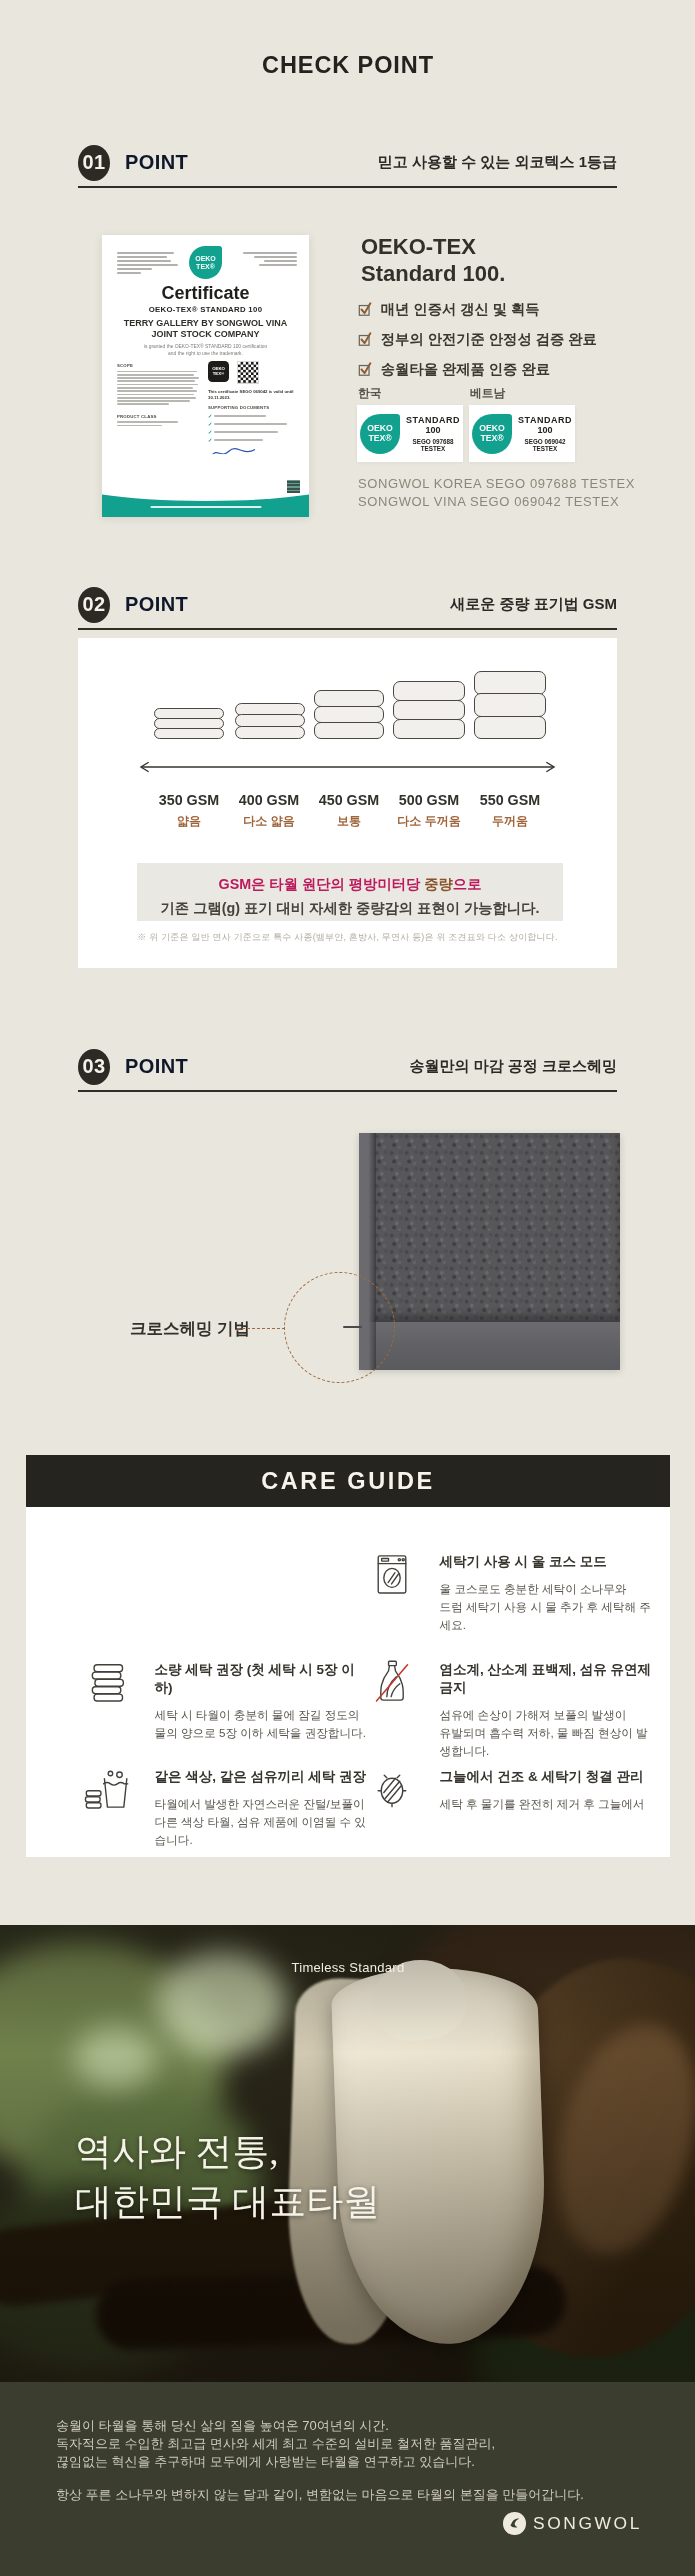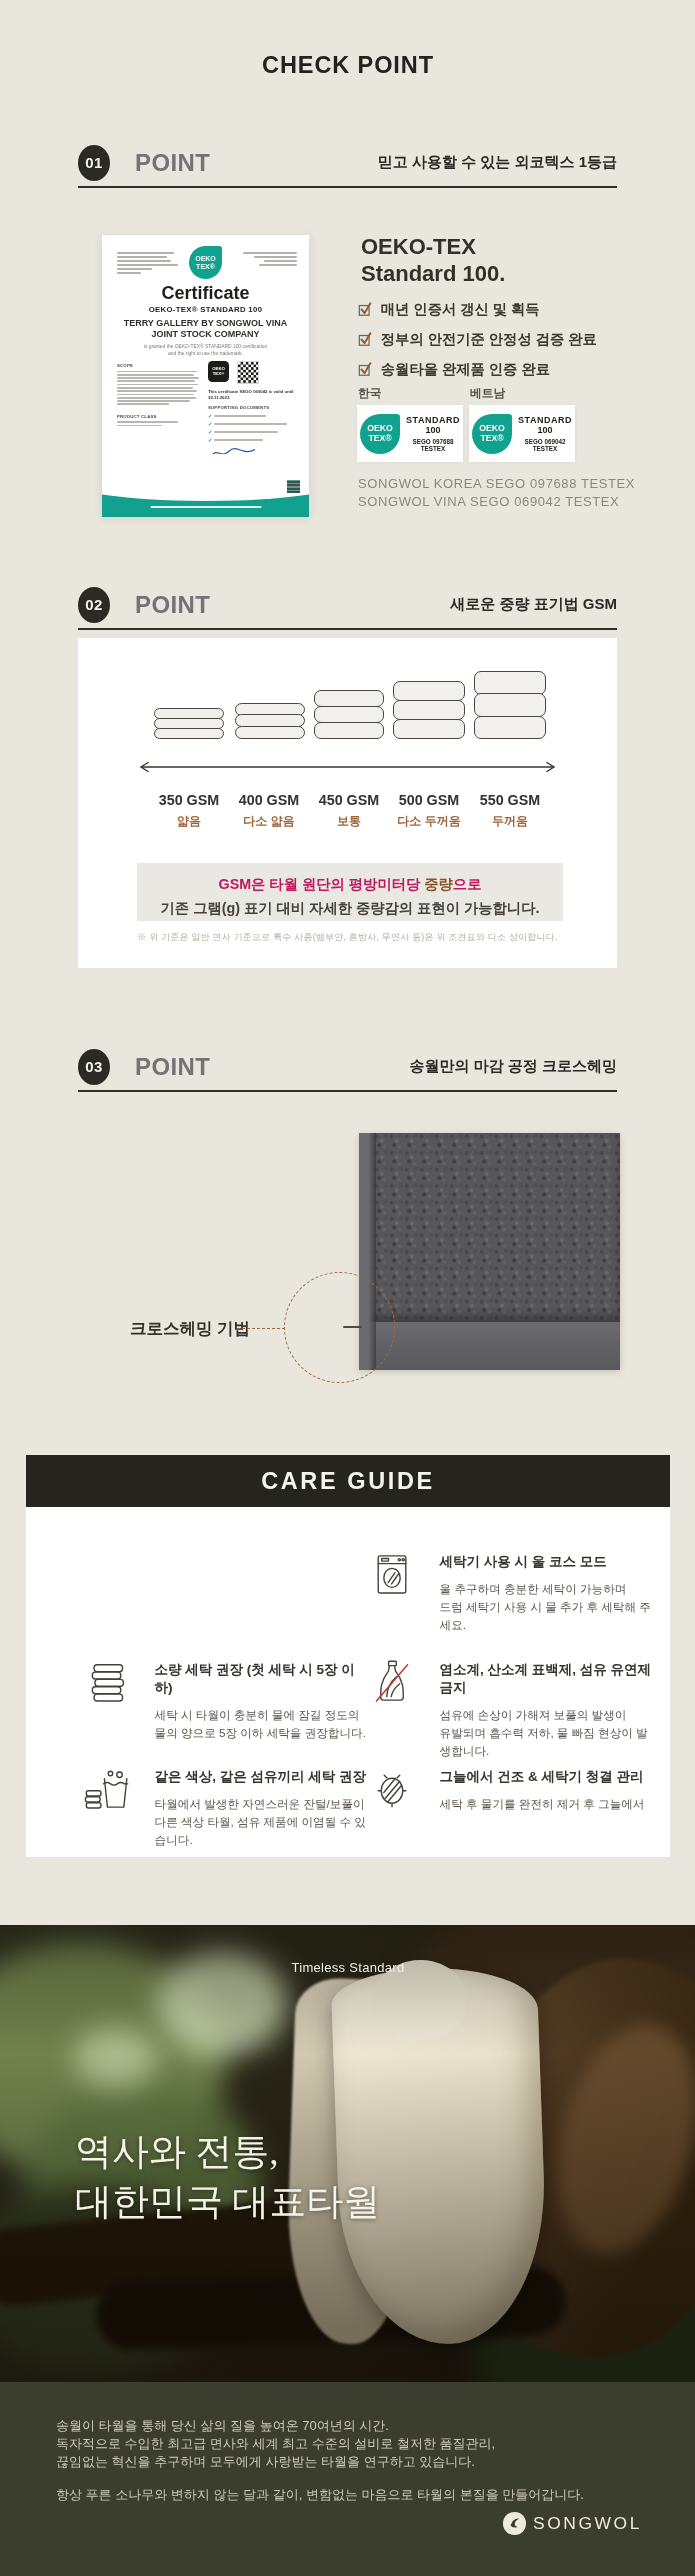--- a/index.html
+++ b/index.html
@@ -1,20 +1,20 @@
 <!DOCTYPE html>
 <html style="font-size:14px"><head>
 <meta charset="utf-8">
 <style>
   * { margin:0; padding:0; box-sizing:border-box; }
   body { background:#cfccc3; font-family:"Liberation Sans", sans-serif; }
   .page { position:relative; width:696px; height:2576px; margin:0 auto; background:#e9e6dd; overflow:hidden; color:#2b2925; }
   .sec-head { position:absolute; left:78px; width:539px; height:49px; border-bottom:2.2px solid #2f2d27; display:flex; align-items:center; }
-  .num-badge { width:32px; height:36px; background:#2b2a25; border-radius:50%; color:#f3f1ea; font-size:15px; font-weight:800; display:flex; align-items:center; justify-content:center; letter-spacing:0.4px; }
-  .point-lbl { margin-left:25px; font-size:24px; font-weight:800; letter-spacing:0.4px; color:#737373; }
+  .num-badge { width:32px; height:36px; background:#2b2a25; border-radius:50%; color:#f3f1ea; font-size:20px; font-weight:800; display:flex; align-items:center; justify-content:center; letter-spacing:0.4px; }
+  .point-lbl { margin-left:15px; font-size:20px; font-weight:800; letter-spacing:0.4px; color:#0f172a; }
   .sec-title { margin-left:auto; font-size:15px; font-weight:700; color:#2b2925; }
 
   
   .check-title { position:absolute; top:52px; left:0; width:100%; text-align:center; font-size:23.5px; font-weight:800; letter-spacing:0.9px; color:#24221e; }
 
   
   .cert { position:absolute; left:102px; top:235px; width:207px; height:282px; background:#fff; box-shadow:0 1.7px 8.7px rgba(60,55,40,.12); overflow:hidden; }
   .bar { height:1.7px; background:#b3b1ad; margin-bottom:2.3px; border-radius:0.9px; }
   .bars-tl { position:absolute; left:15px; top:17.4px; width:61px; }
   .bars-tr { position:absolute; right:12px; top:17.4px; width:54px; direction:rtl; }
@@ -413,21 +413,21 @@
           <circle cx="37.5" cy="12.5" r="1.3"></circle>
             <circle cx="42" cy="12.5" r="1.3"></circle>
           <ellipse cx="29" cy="33.5" rx="9.5" ry="11"></ellipse>
           <line x1="24.5" y1="39" x2="32.5" y2="27.5"></line>
             <line x1="28.5" y1="40.5" x2="36.5" y2="29"></line>
         </svg>
       </div>
       <div>
         <div class="care-title">세탁기 사용 시 울 코스 모드</div>
         <div class="care-body">
-          <span style="display:block">울 추구하며 충분한 세탁이 가능하며</span>
+          <span style="display:block">울 코스로도 충분한 세탁이 소나무와</span>
           <span style="display:block">드럼 세탁기 사용 시 물 추가 후 세탁해 주세요.</span>
         </div>
       </div>
     </div>
 
     <div class="care-item ci-c1 ci-r2">
       <div class="care-icon">
         <svg width="50" height="50" viewBox="0 0 58 58">
           <rect x="14" y="9" width="33" height="8" rx="3.5"></rect>
           <rect x="12" y="17.5" width="33" height="8" rx="3.5"></rect>

